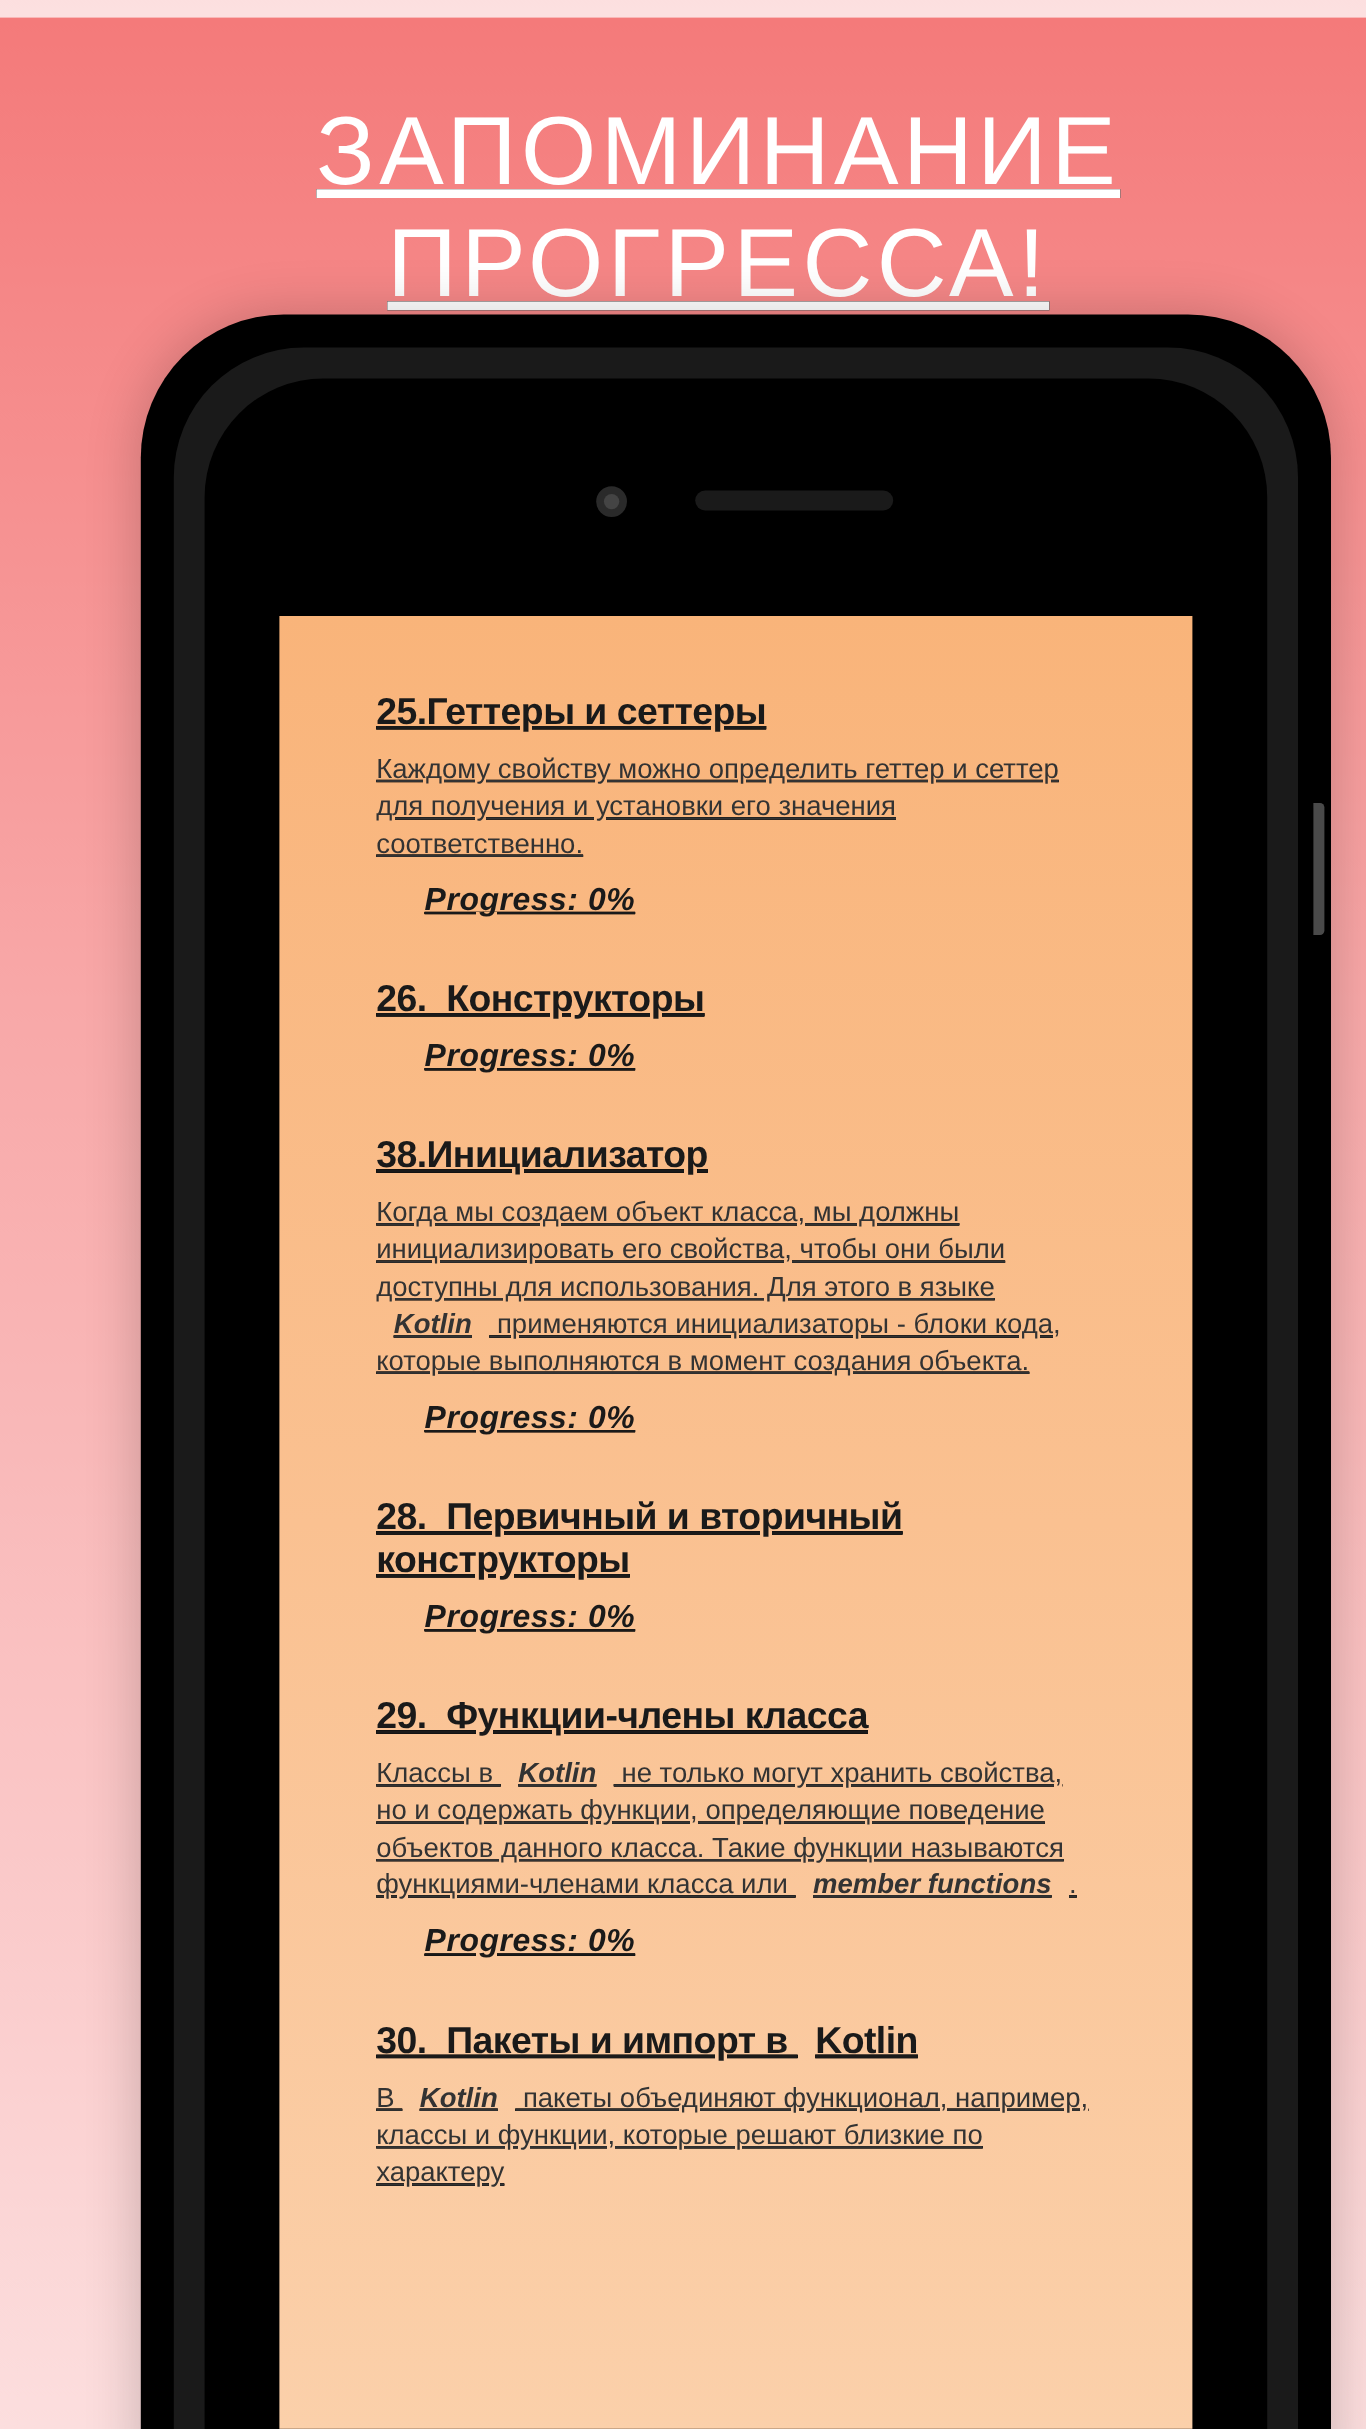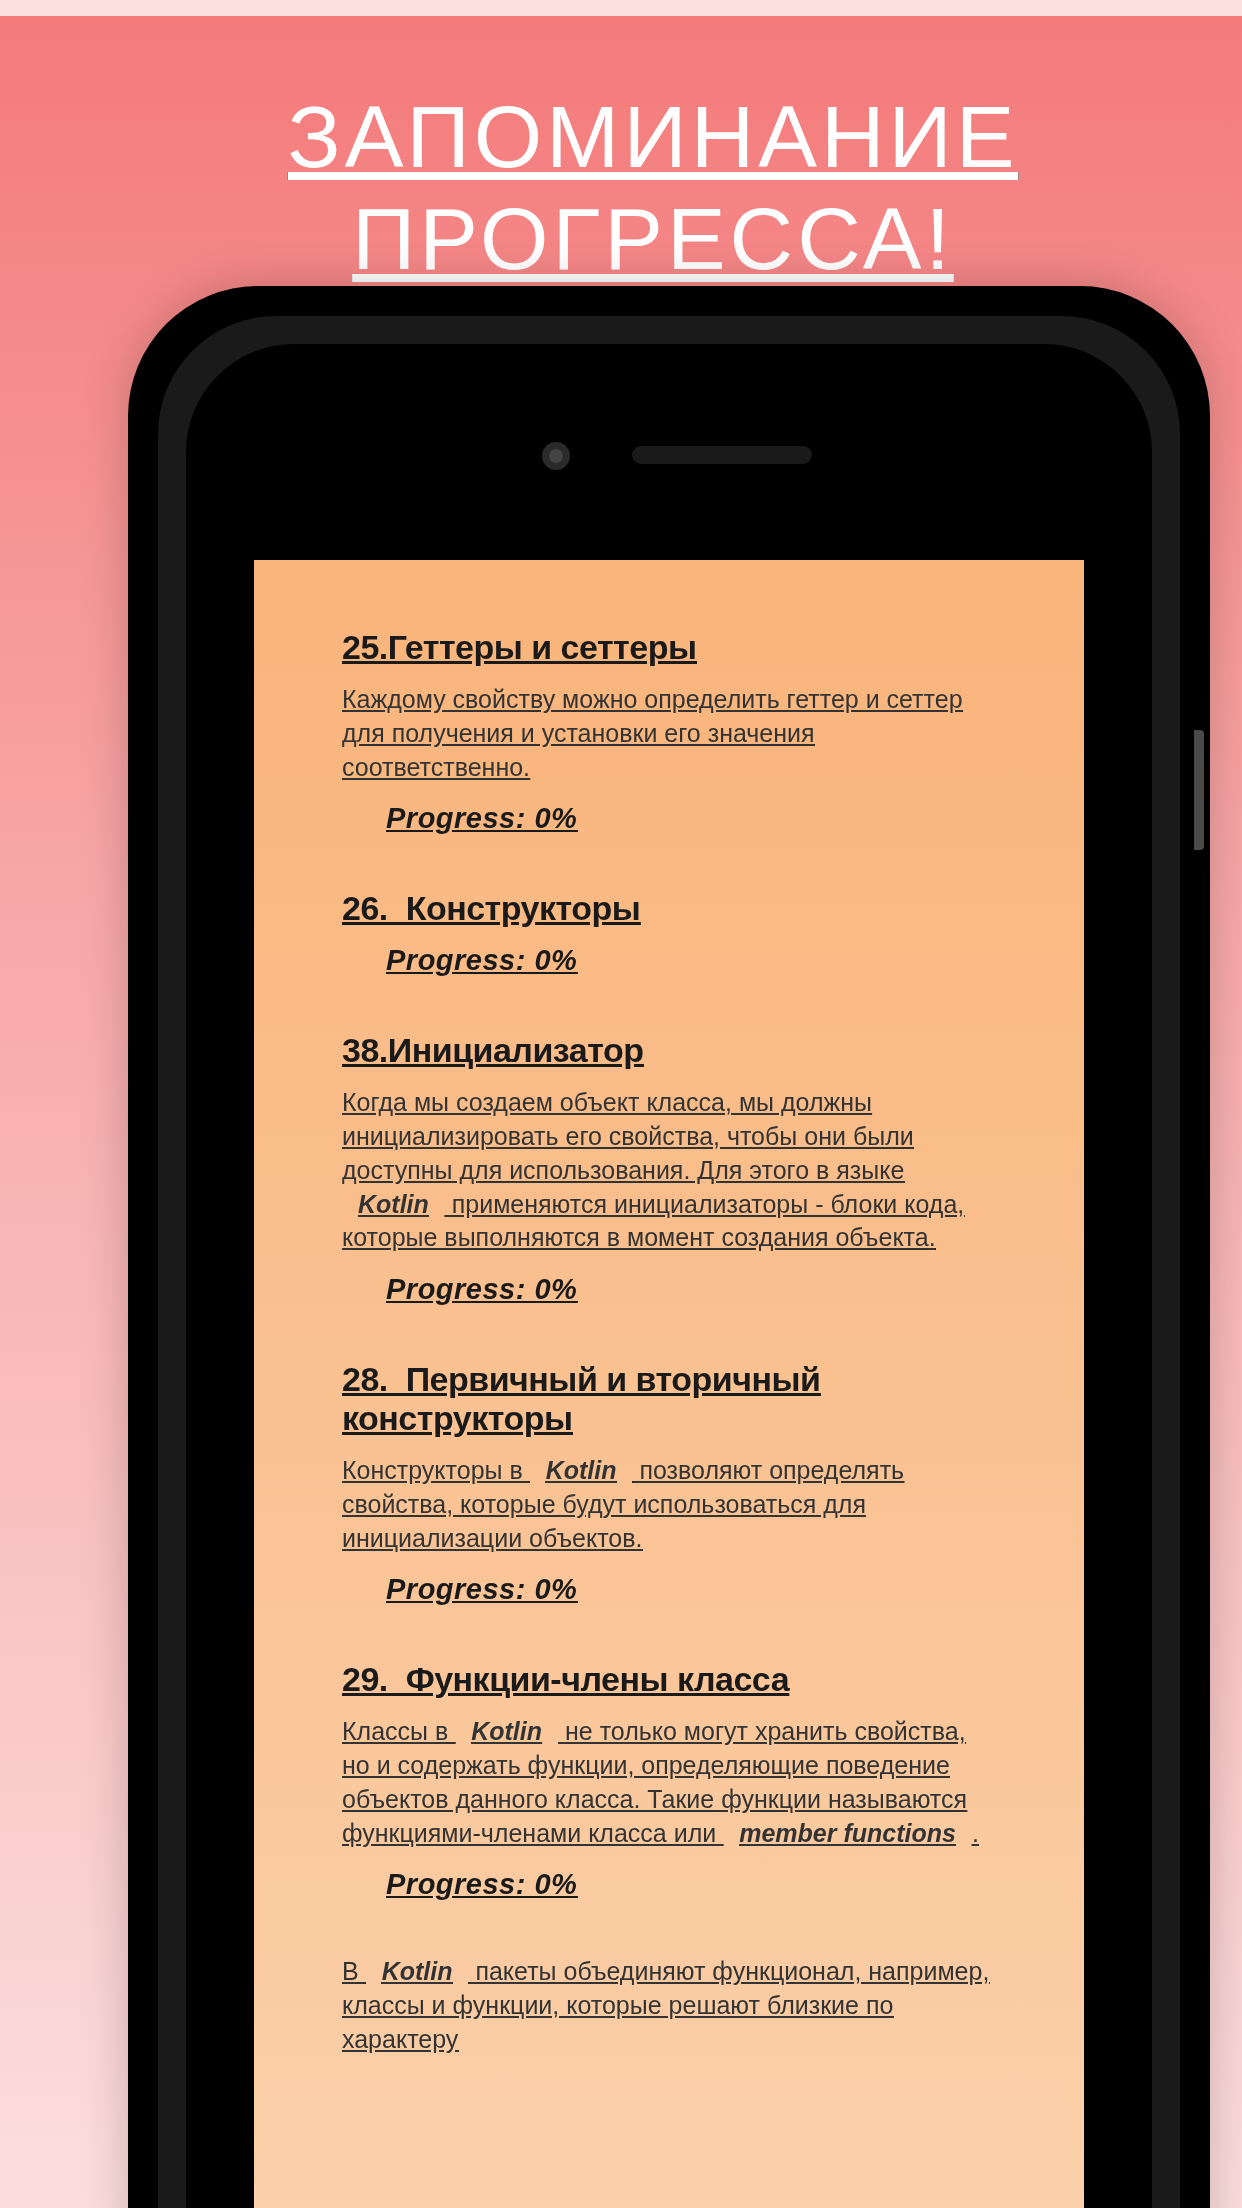--- a/index.html
+++ b/index.html
@@ -163,28 +163,28 @@
               <div class="lesson-title">26.&nbsp;&nbsp;Конструкторы</div>
               <div class="progress">Progress: 0%</div>
             </div>
             <div class="lesson">
               <div class="lesson-title">38.Инициализатор</div>
               <div class="lesson-desc">Когда мы создаем объект класса, мы должны инициализировать его свойства, чтобы они были доступны для использования. Для этого в языке <span class="kw">Kotlin</span> применяются инициализаторы - блоки кода, которые выполняются в момент создания объекта.</div>
               <div class="progress">Progress: 0%</div>
             </div>
             <div class="lesson">
               <div class="lesson-title">28.&nbsp;&nbsp;Первичный и вторичный конструкторы</div>
-              <div class="lesson-desc">Конструкторы в <span class="kw">Kotlin</span> позволяют определять свойства, которые будут использоваться для инициализации объектов.</div>
               <div class="progress">Progress: 0%</div>
             </div>
             <div class="lesson">
               <div class="lesson-title">29.&nbsp;&nbsp;Функции-члены класса</div>
               <div class="lesson-desc">Классы в <span class="kw">Kotlin</span> не только могут хранить свойства, но и содержать функции, определяющие поведение объектов данного класса. Такие функции называются функциями-членами класса или <span class="kw">member functions</span>.</div>
               <div class="progress">Progress: 0%</div>
             </div>
             <div class="lesson">
+              <div class="lesson-title">30.&nbsp;&nbsp;Пакеты и импорт в <span class="kw">Kotlin</span></div>
               <div class="lesson-desc">В <span class="kw">Kotlin</span> пакеты объединяют функционал, например, классы и функции, которые решают близкие по характеру</div>
             </div>
           </div>
       </div>
     </div>
   </div>
 </div>
 
 </body></html>

